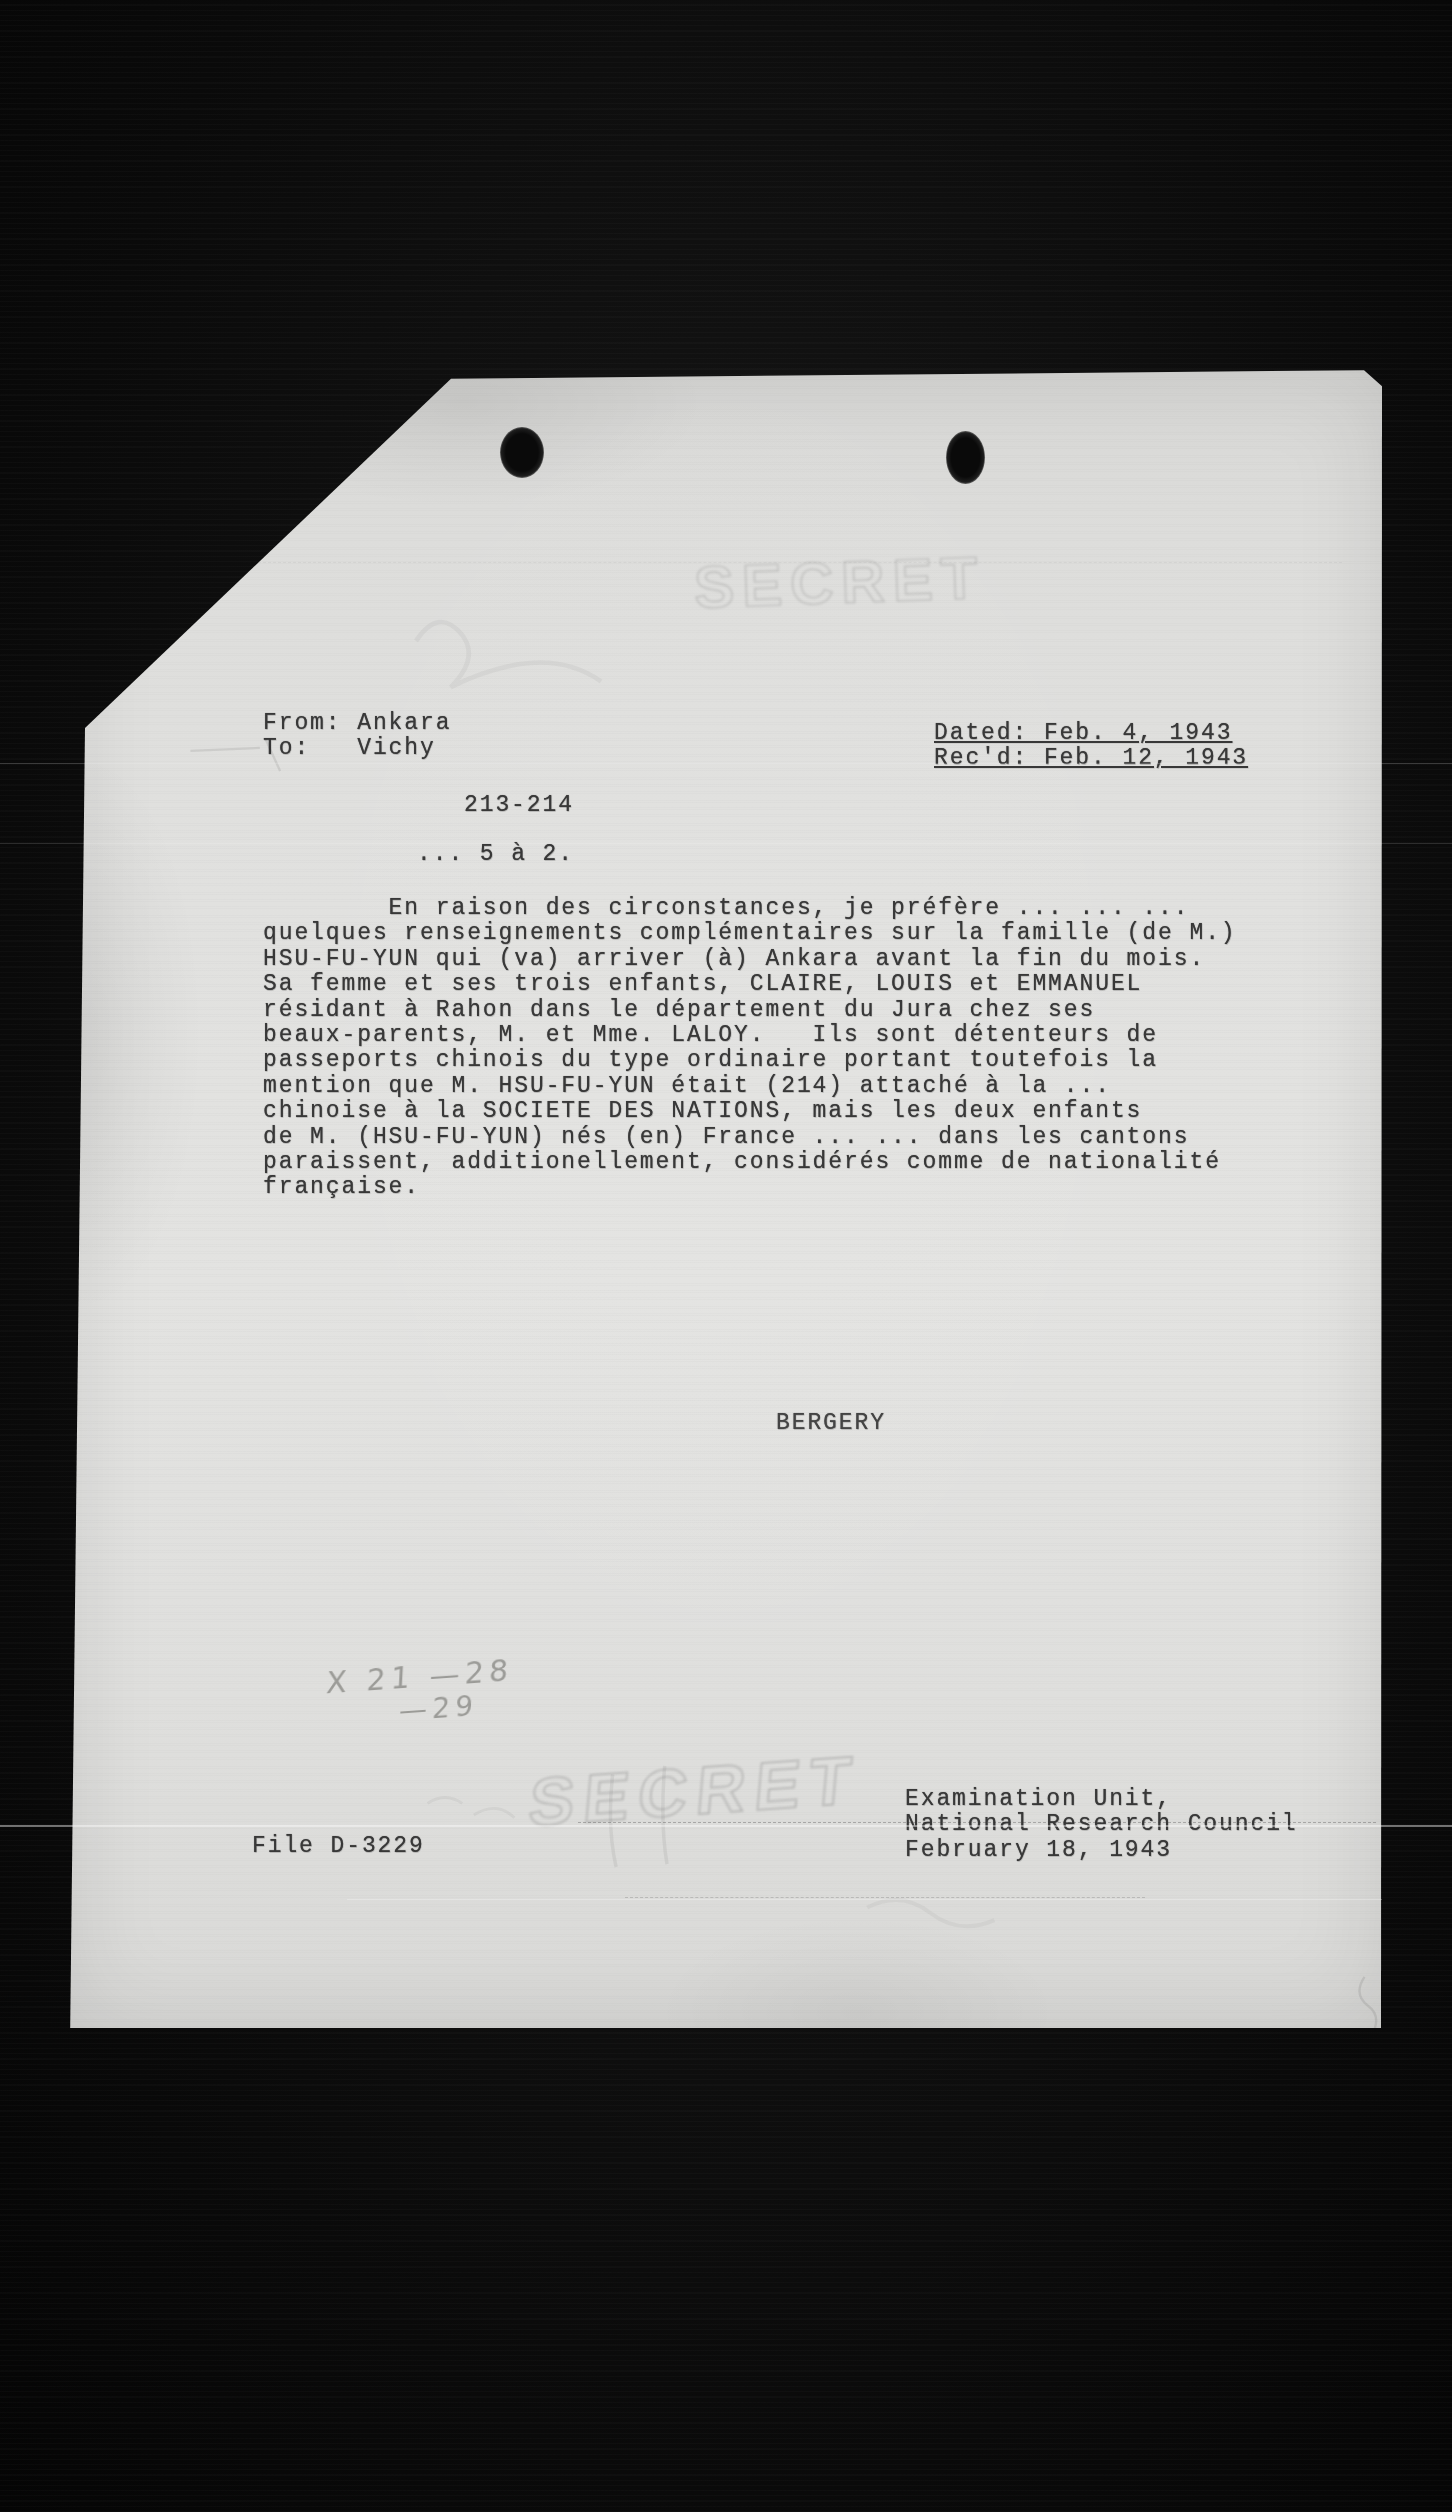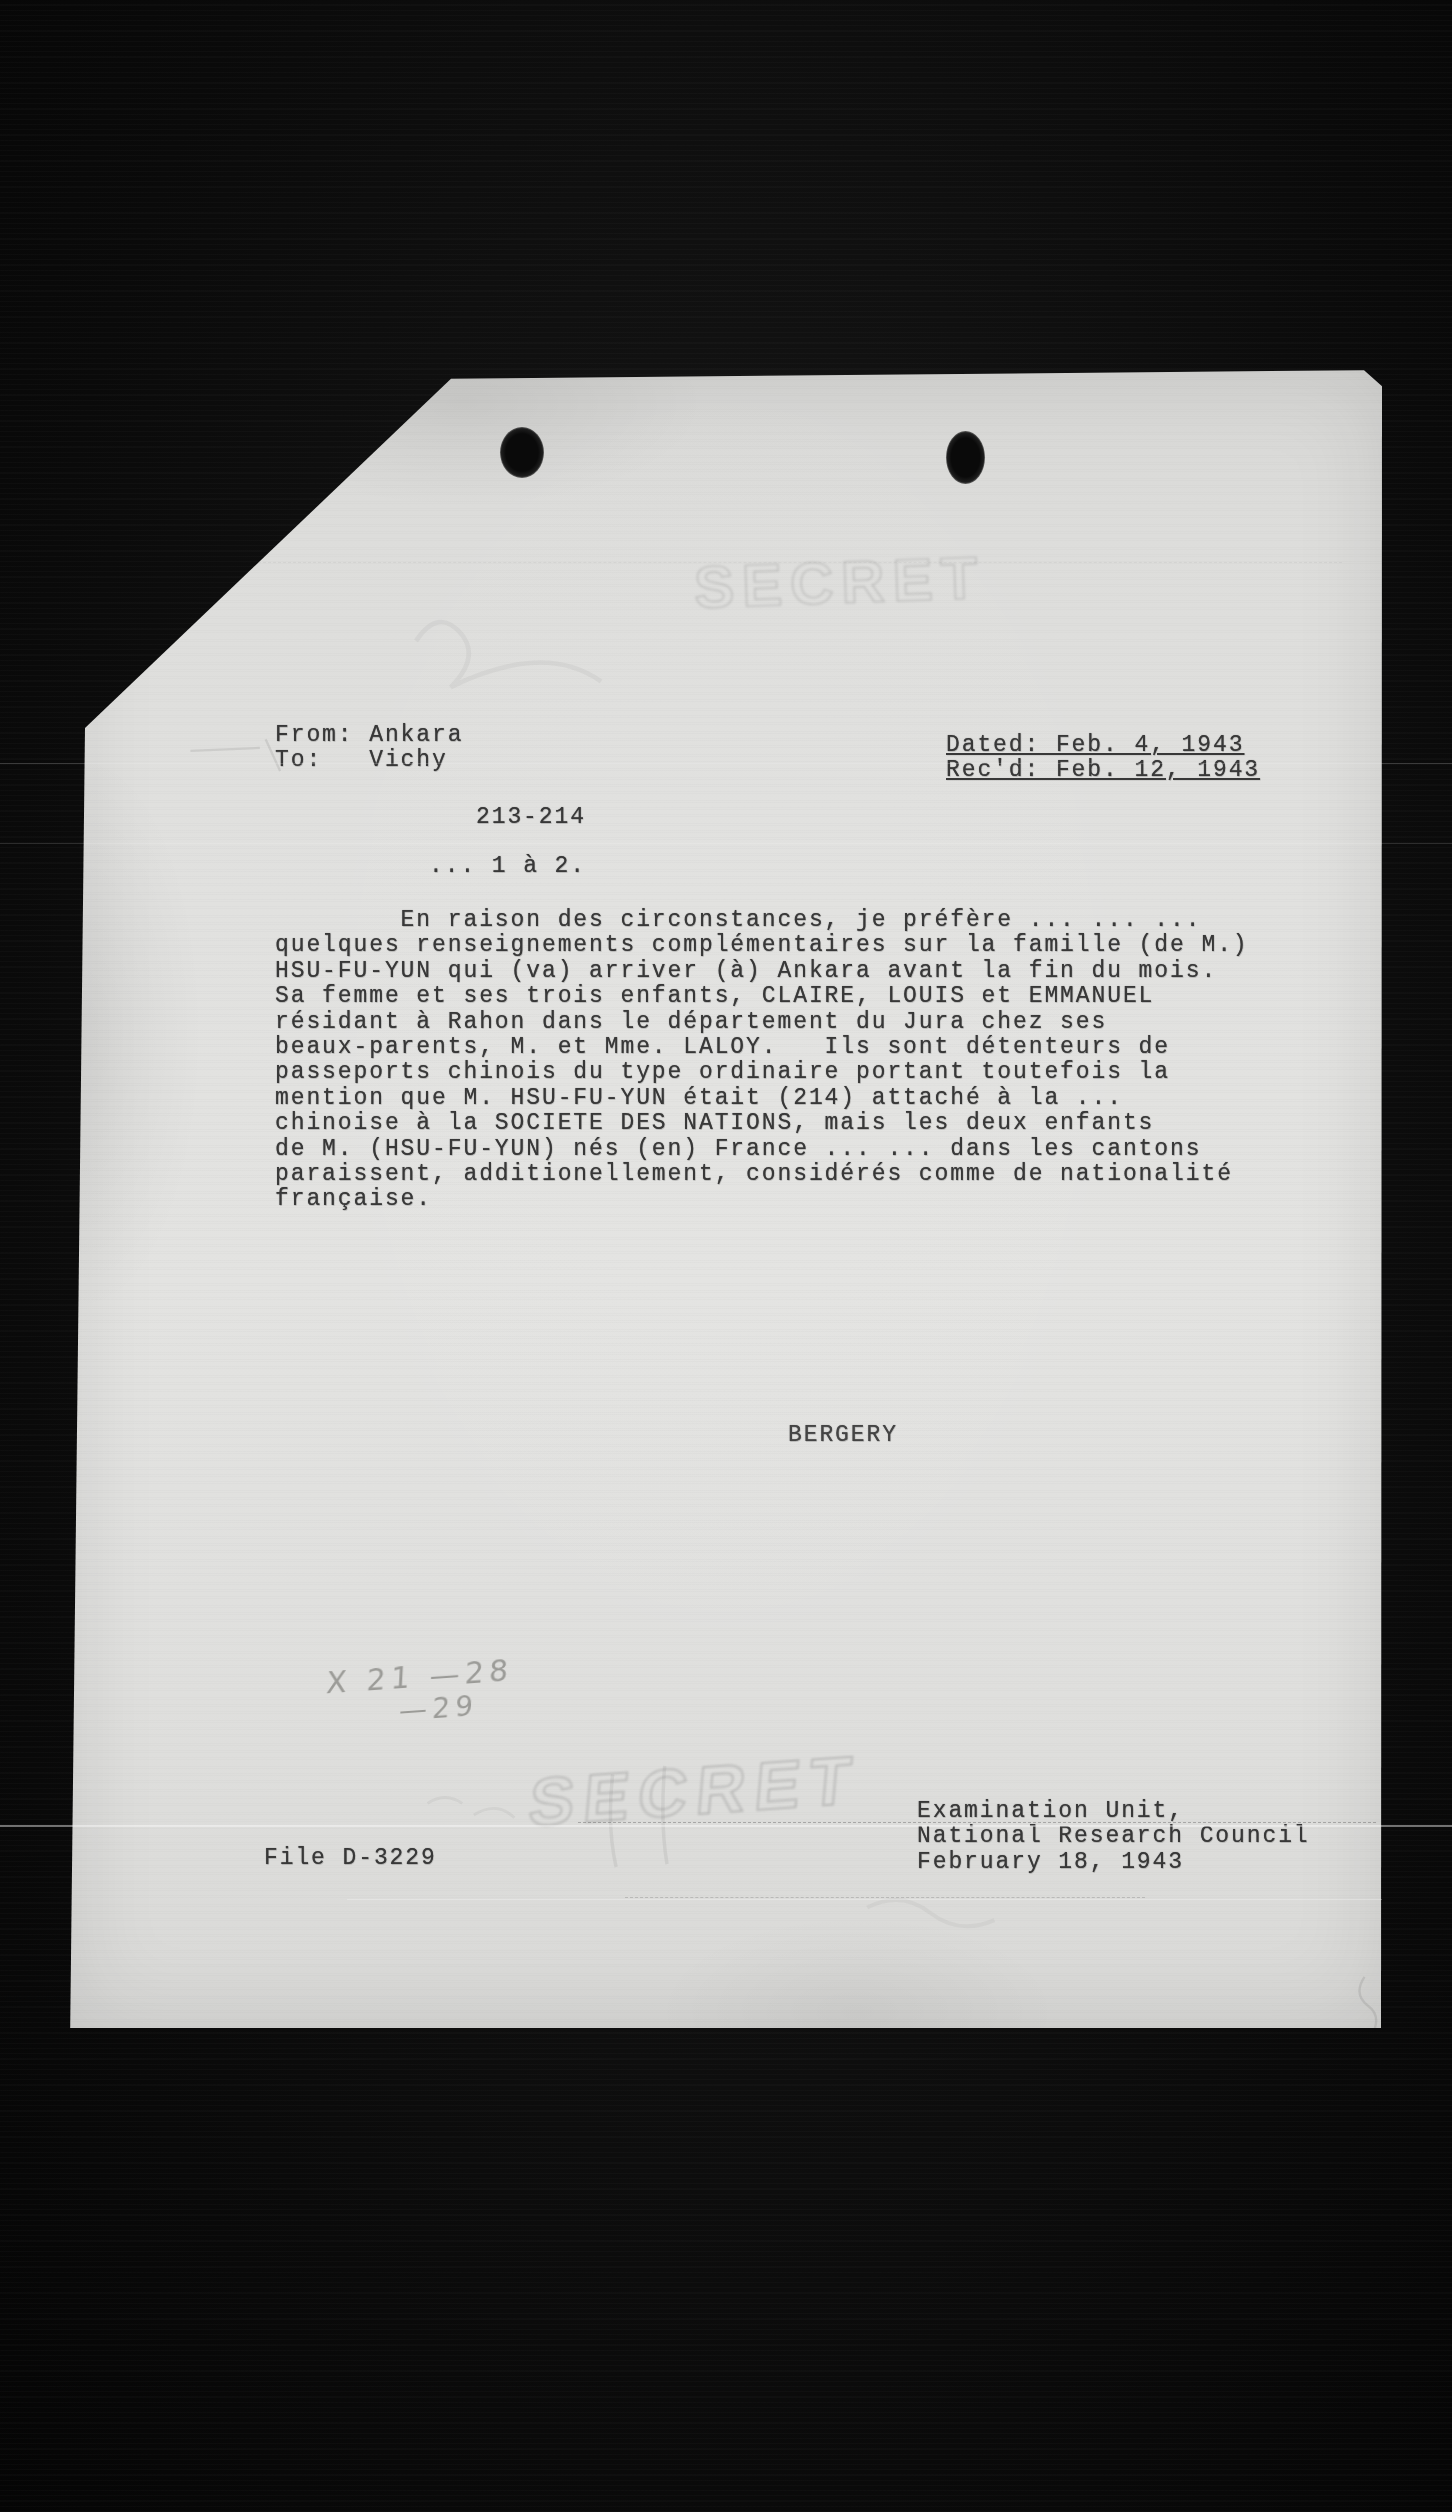--- a/index.html
+++ b/index.html
@@ -27,21 +27,21 @@
       radial-gradient(ellipse 173px 405px at 1% 40%, rgba(0,0,0,0.05), rgba(0,0,0,0) 70%),
       radial-gradient(ellipse 289px 139px at 60% 99%, rgba(0,0,0,0.04), rgba(0,0,0,0) 70%);
   }
   
   .hole{position:absolute;border-radius:50%;
     background:radial-gradient(ellipse at center,#0a0a0a 52%,rgba(10,10,10,0.9) 66%,rgba(10,10,10,0) 78%);}
   .hole-left{left:431px;top:58px;width:44px;height:51px;}
   .hole-right{left:877px;top:62px;width:39px;height:53px;}
   
   .t{
-    position:absolute;margin:12px;white-space:pre;
+    position:absolute;margin:0;white-space:pre;
     font-family:"Liberation Mono","DejaVu Sans Mono",monospace;
     font-size:23px;line-height:25.4px;letter-spacing:1.9px;
     color:#383838;
     text-shadow:0 0 0.9px rgba(40,40,40,0.65), 0.6px 0.6px 0 rgba(60,60,60,0.18);
     filter:blur(0.2px);
   }
   .from-to{left:194px;top:342px;}
   .dates{left:865px;top:352px;text-decoration:underline;}
   .ref{left:395px;top:424px;text-align:center;}
   .series{left:348px;top:473px;}
@@ -100,21 +100,21 @@
     <div class="stamp stamp-top">SECRET</div>
 
     <pre class="t from-to">From: Ankara
 To:   Vichy</pre>
 
     <pre class="t dates">Dated: Feb. 4, 1943
 Rec'd: Feb. 12, 1943</pre>
 
     <div class="t ref">213-214</div>
 
-    <div class="t series">... 1 à 2.</div>
+    <div class="t series">... 5 à 2.</div>
 
     <pre class="t para1">        En raison des circonstances, je préfère ... ... ...
 quelques renseignements complémentaires sur la famille (de M.)
 HSU-FU-YUN qui (va) arriver (à) Ankara avant la fin du mois.
 Sa femme et ses trois enfants, CLAIRE, LOUIS et EMMANUEL
 résidant à Rahon dans le département du Jura chez ses
 beaux-parents, M. et Mme. LALOY.   Ils sont détenteurs de
 passeports chinois du type ordinaire portant toutefois la
 mention que M. HSU-FU-YUN était (214) attaché à la ...
 chinoise à la SOCIETE DES NATIONS, mais les deux enfants

